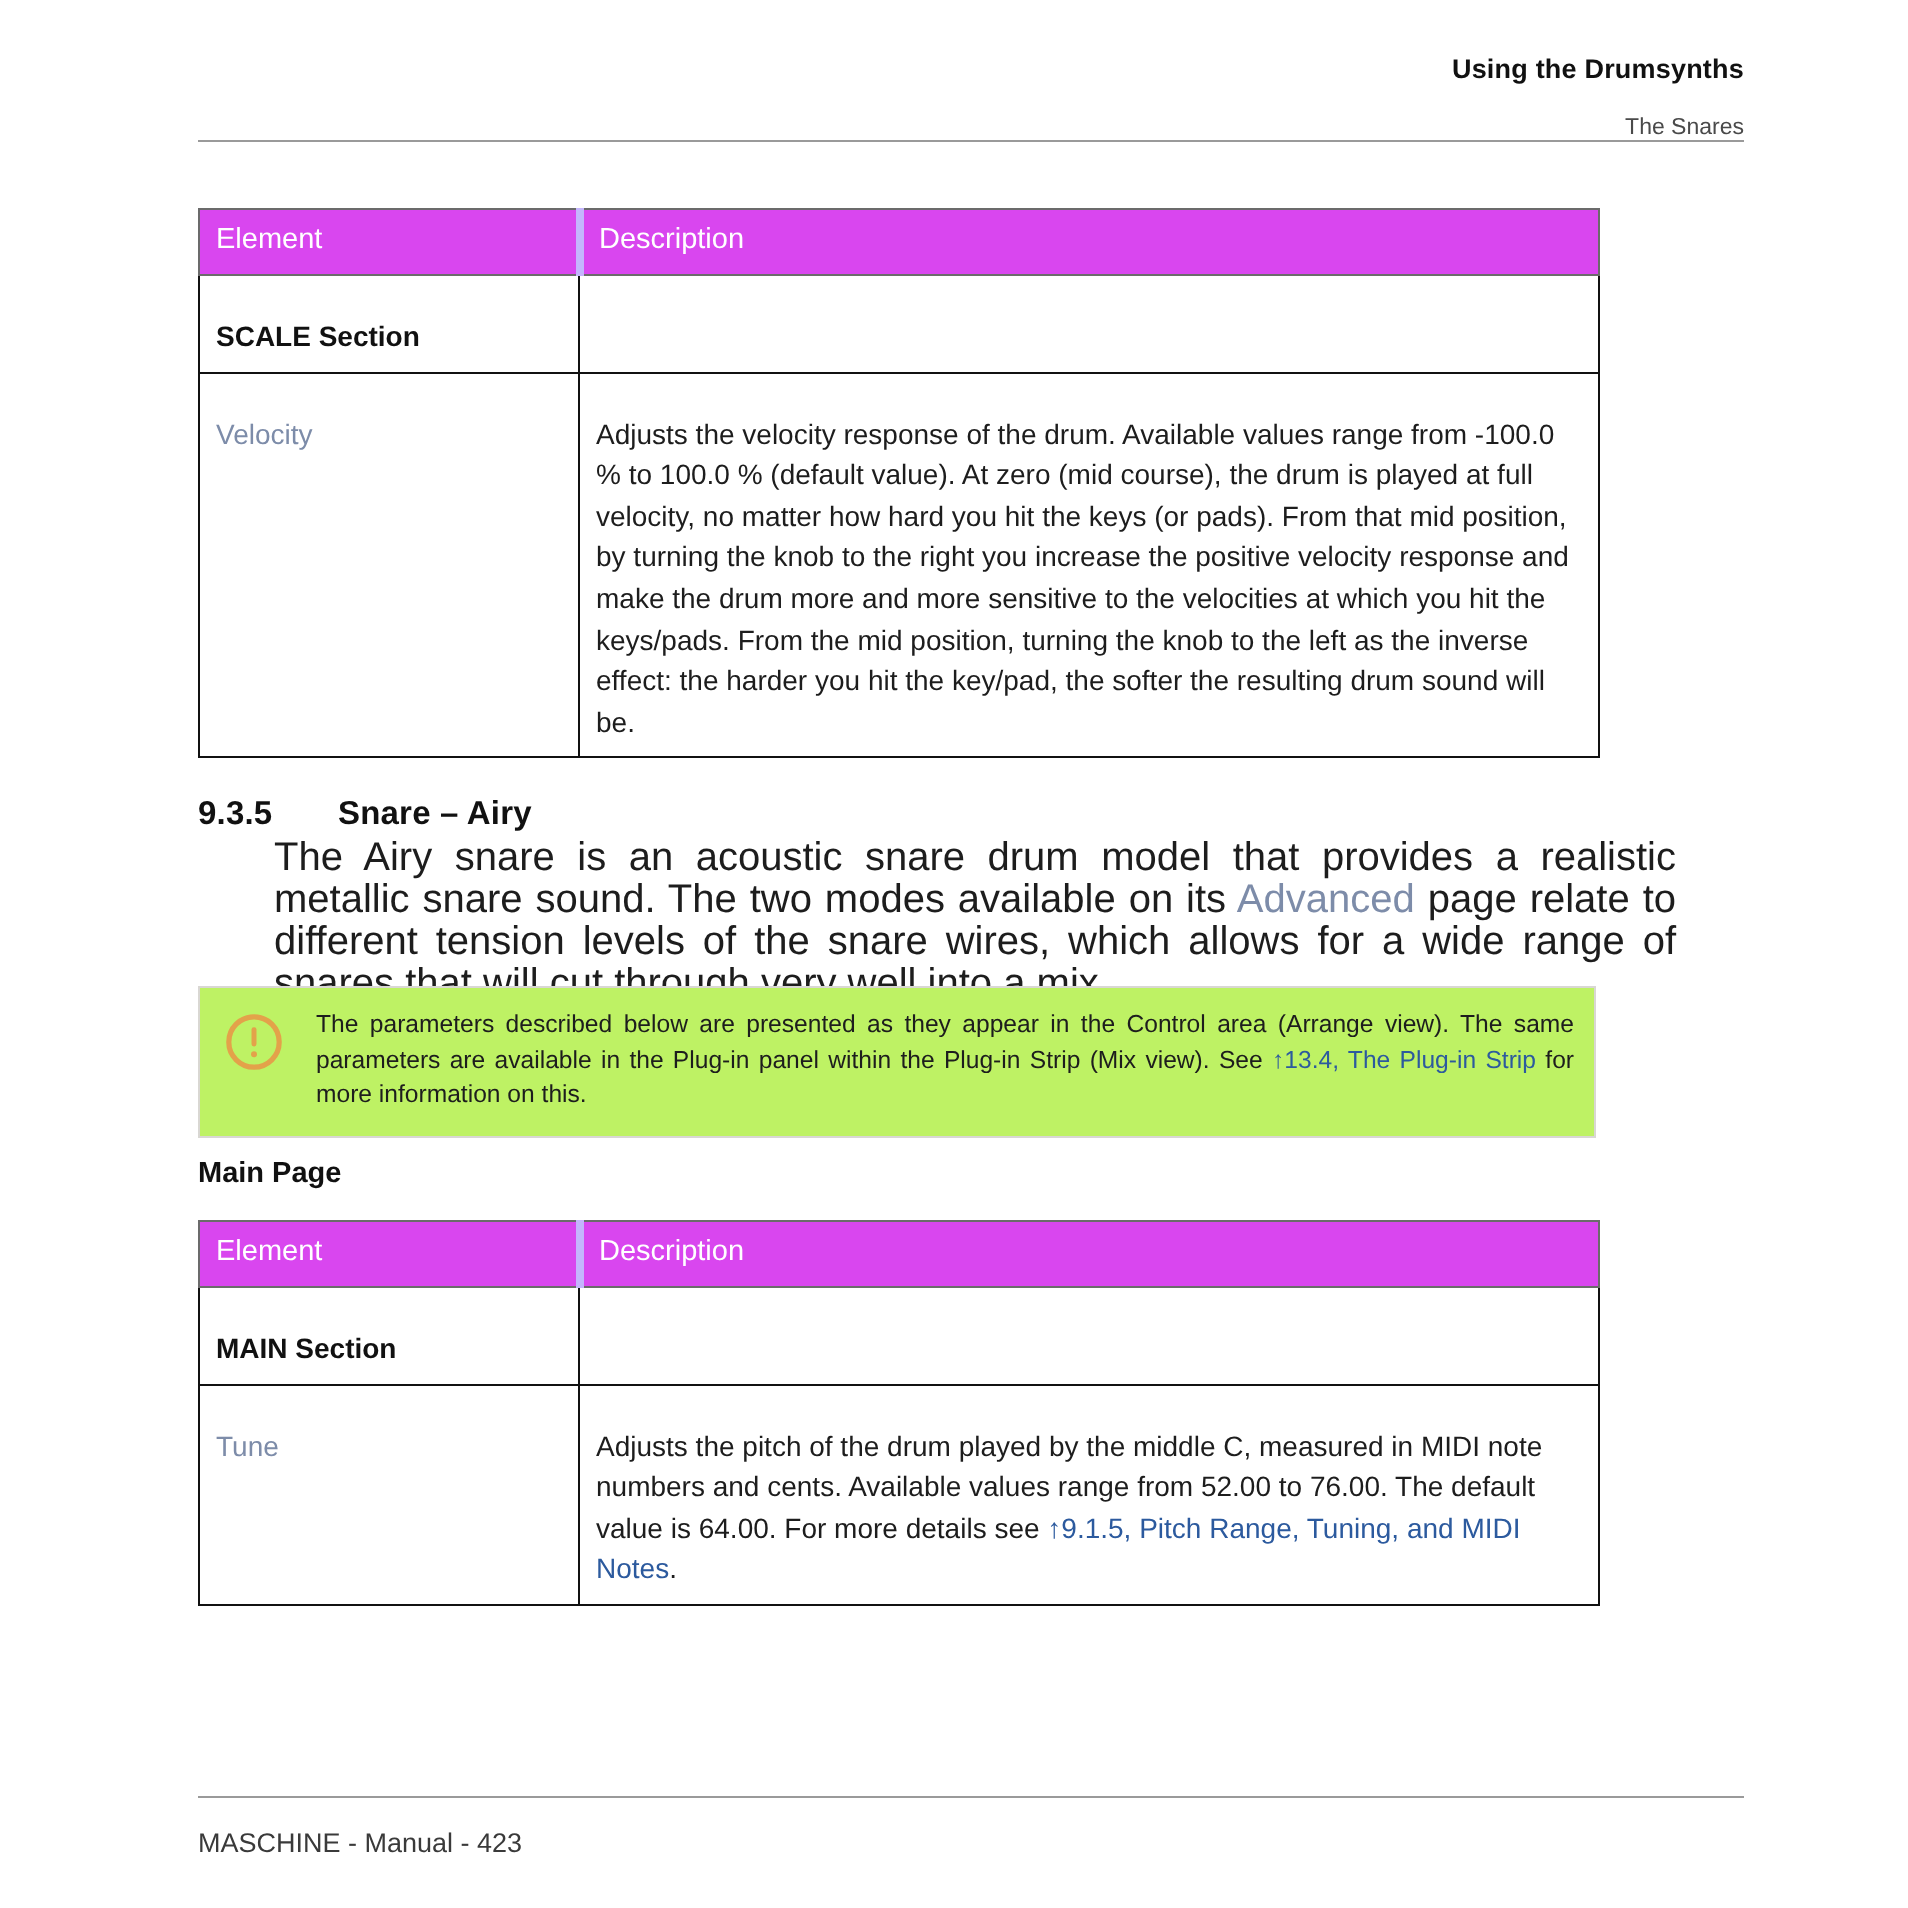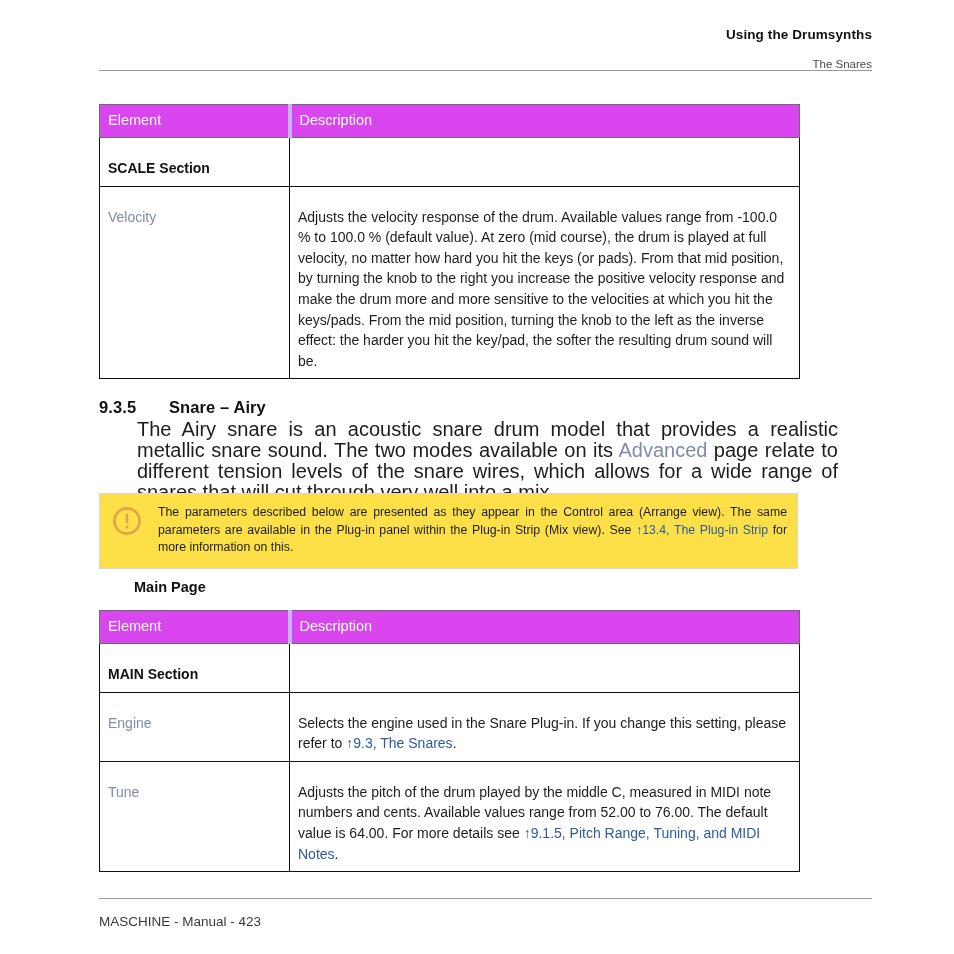--- a/index.html
+++ b/index.html
@@ -139,21 +139,21 @@
   }
   .body-par .lastline {
     text-align: left;
   }
 
   
   .note {
     position: absolute;
     left: 99px;
     width: 699px;
-    background: #fde047;
+    background: #bef264;
     border: 1px solid #d9d7d3;
     box-sizing: border-box;
     display: flex;
     align-items: flex-start;
     padding: 10px 10px 11px 12px;
   }
   .note-icon {
     flex: 0 0 auto;
     width: 30px;
     height: 30px;
@@ -236,45 +236,39 @@
         <circle cx="15" cy="15" r="12.6" fill="none" stroke="#e3a24a" stroke-width="2.6"></circle>
         <rect x="13.75" y="7.6" width="2.5" height="9.6" rx="1.2" fill="#e3a24a"></rect>
         <circle cx="15" cy="21.1" r="1.5" fill="#e3a24a"></circle>
       </svg>
     </div>
     <div class="note-text">
       <span>The parameters described below are presented as they appear in the Control area (Arrange view). The same parameters are available in the Plug-in panel within the Plug-in Strip (Mix view). See </span><span class="xref">↑13.4, The Plug-in Strip</span><span> for more information on this.</span>
     </div>
   </div>
 
-  <div class="h4" style="top:579px;margin-left:35px;">Main Page</div>
+  <div class="h4" style="top:579px;">Main Page</div>
 
   <table class="tbl" style="top:610px;">
     <colgroup>
         <col class="c1">
         <col class="c2">
       </colgroup>
     <thead>
       <tr>
         <th>Element</th>
         <th class="sep">Description</th>
       </tr>
     </thead>
     <tbody>
       <tr>
         <td class="section-name">MAIN Section</td>
         <td class="blank"></td>
       </tr>
       <tr>
-        <td class="param-name">Engine</td>
-        <td class="desc">
-          <span>Selects the engine used in the Snare Plug-in. If you change this setting, please refer to </span><span class="xref">↑9.3, The Snares</span><span>.</span>
-        </td>
-      </tr>
-      <tr>
         <td class="param-name">Tune</td>
         <td class="desc">
           <span>Adjusts the pitch of the drum played by the middle C, measured in MIDI note numbers and cents. Available values range from 52.00 to 76.00. The default value is 64.00. For more details see </span><span class="xref">↑9.1.5, Pitch Range, Tuning, and MIDI Notes</span><span>.</span>
         </td>
       </tr>
     </tbody>
   </table>
 
   <div class="footer-rule"></div>
   <div class="footer">MASCHINE - Manual - 423</div>

